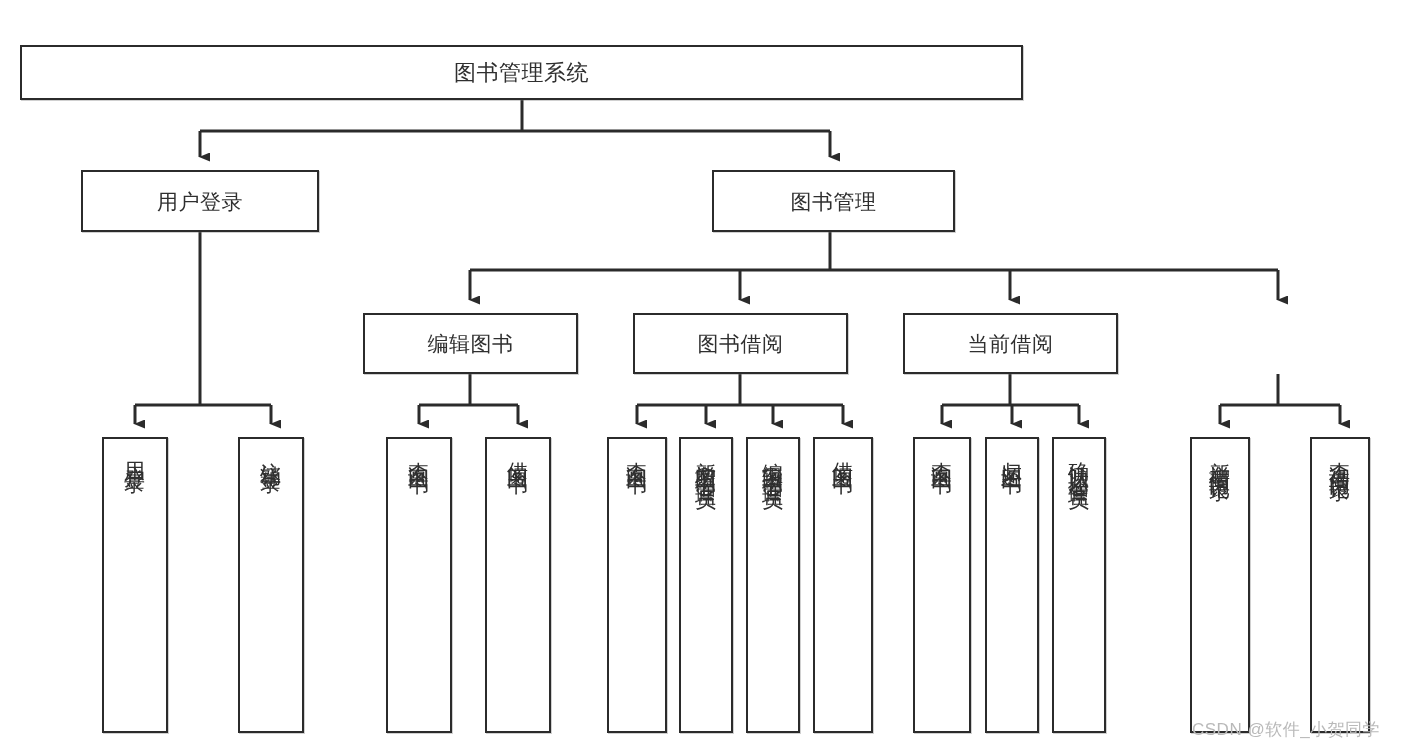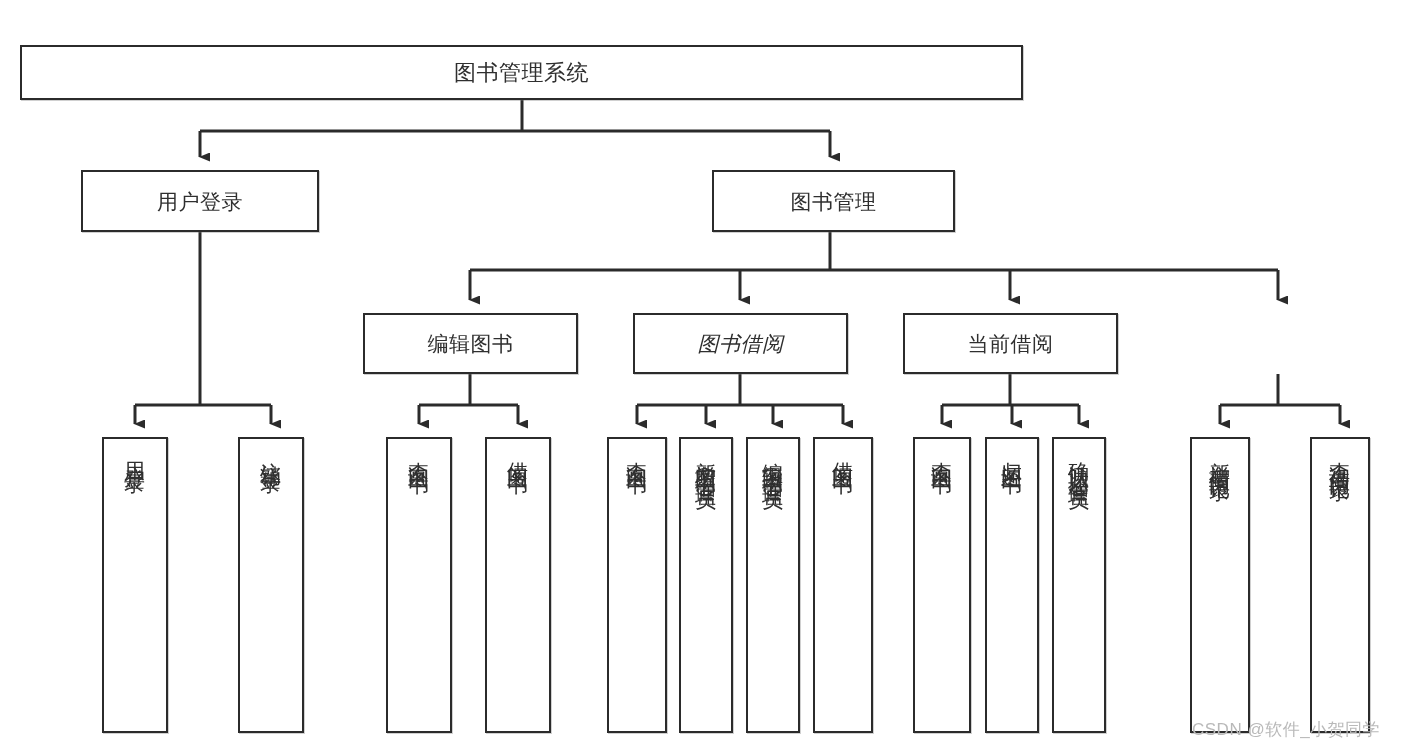--- a/index.html
+++ b/index.html
@@ -129,21 +129,21 @@
   <div class="node horiz lvl1" style="left: 81px; top: 170px; width: 238px; height: 62px;">
     <span class="node-label">用户登录</span>
   </div>
   <div class="node horiz lvl1" style="left: 712px; top: 170px; width: 243px; height: 62px;">
     <span class="node-label">图书管理</span>
   </div>
 
   <div class="node horiz lvl2" style="left: 363px; top: 313px; width: 215px; height: 61px;">
     <span class="node-label">编辑图书</span>
   </div>
-  <div class="node horiz lvl2" style="left: 633px; top: 313px; width: 215px; height: 61px; font-style: italic;">
+  <div class="node horiz lvl2" style="left: 633px; top: 313px; width: 215px; height: 61px;">
     <span class="node-label">图书借阅</span>
   </div>
   <div class="node horiz lvl2" style="left: 903px; top: 313px; width: 215px; height: 61px;">
     <span class="node-label">当前借阅</span>
   </div>
 
   <div class="node vert" style="left: 102px; top: 437px; width: 66px; height: 296px;">
     <span class="node-label">用户登录</span>
   </div>
   <div class="node vert" style="left: 238px; top: 437px; width: 66px; height: 296px;">

